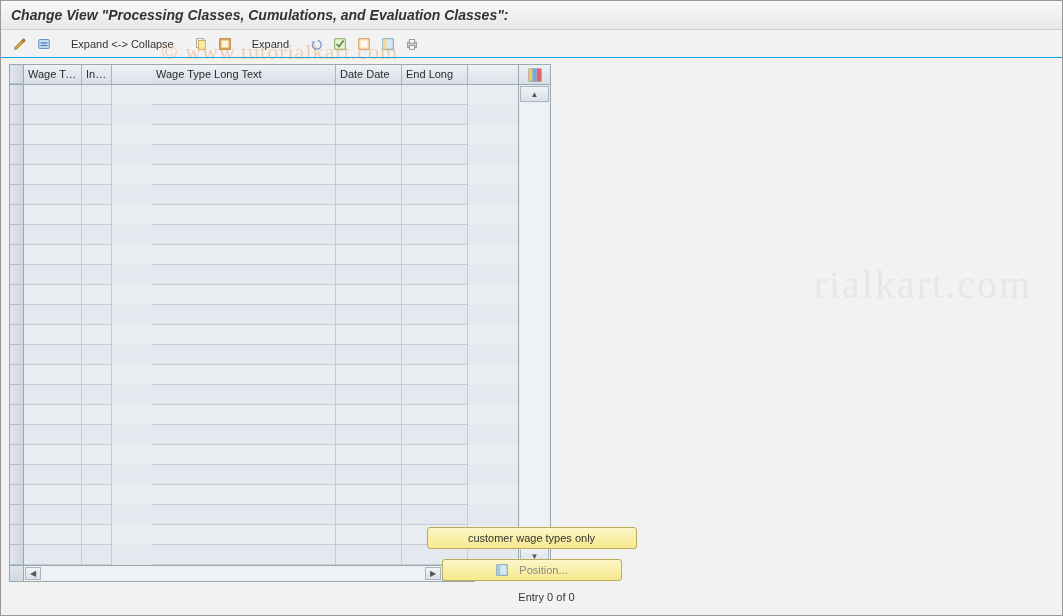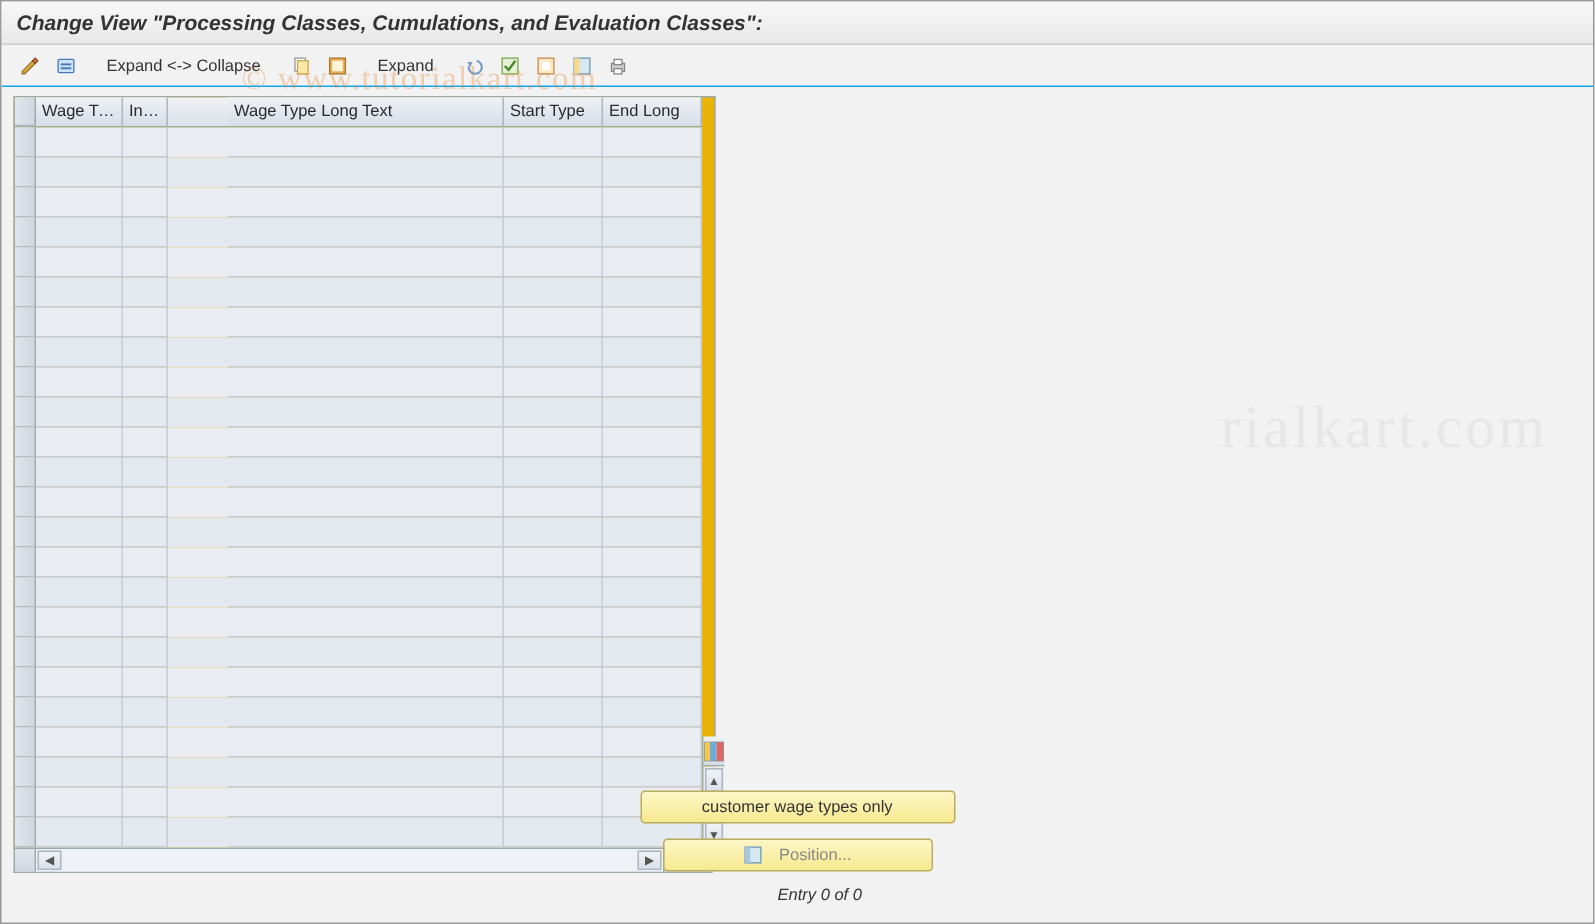--- a/index.html
+++ b/index.html
@@ -53,24 +53,23 @@
       display: inline-flex;
       align-items: center;
       height: 20px;
     }
     .tb-sep { width: 6px; }
     .content-area {
       padding: 6px 8px;
     }
     .grid-wrap {
       display: flex;
-      width: 468px;
+      width: 542px;
       border: 1px solid #9aa;
-      background: #eab308;
-      align-items: flex-end;
+      background: #3b82f6;
     }
     .grid-main {
       flex: 1;
     }
     .grid-header-row {
       display: flex;
       background: linear-gradient(to bottom, #f0f2f5, #dbe1ea);
       border-bottom: 1px solid #9aa;
       height: 20px;
     }
@@ -177,21 +176,21 @@
       display: inline-flex;
       align-items: center;
       justify-content: center;
       cursor: pointer;
       color: #333;
       font-size: 11px;
     }
     .big-btn.cust { width: 210px; }
     .big-btn.pos { width: 180px; color: #888; gap:10px;}
     .big-btn.pos svg { width:14px; height:14px;}
-    .entry-text { color: #333; margin-left: 30px; font-style: italic; }
+    .entry-text { color: #333; margin-left: 30px; }
     .watermark {
       position: absolute;
       top: 38px;
       left: 160px;
       font-size: 22px;
       color: rgba(230,140,60,0.35);
       font-family: Georgia, serif;
       pointer-events: none;
       letter-spacing: 1px;
     }
@@ -279,21 +278,21 @@
 </div>
 
 <div class="content-area">
   <div class="grid-wrap">
     <div class="grid-main">
       <div class="grid-header-row">
         <div class="row-selector"></div>
         <div class="grid-header-cell col-wagetype">Wage Ty...</div>
         <div class="grid-header-cell col-inf">Inf...</div>
         <div class="grid-header-cell col-longtext">Wage Type Long Text</div>
-        <div class="grid-header-cell col-start">Start Type</div>
+        <div class="grid-header-cell col-start">Date Date</div>
         <div class="grid-header-cell col-end">End Long</div>
       </div>
       <div class="grid-body" id="grid-body">
           <div class="grid-row">
             <div class="row-selector"></div>
             <div class="grid-cell col-wagetype"></div>
             <div class="grid-cell col-inf"></div>
             <div class="grid-cell col-longtext"></div>
             <div class="grid-cell col-start"></div>
             <div class="grid-cell col-end"></div>

